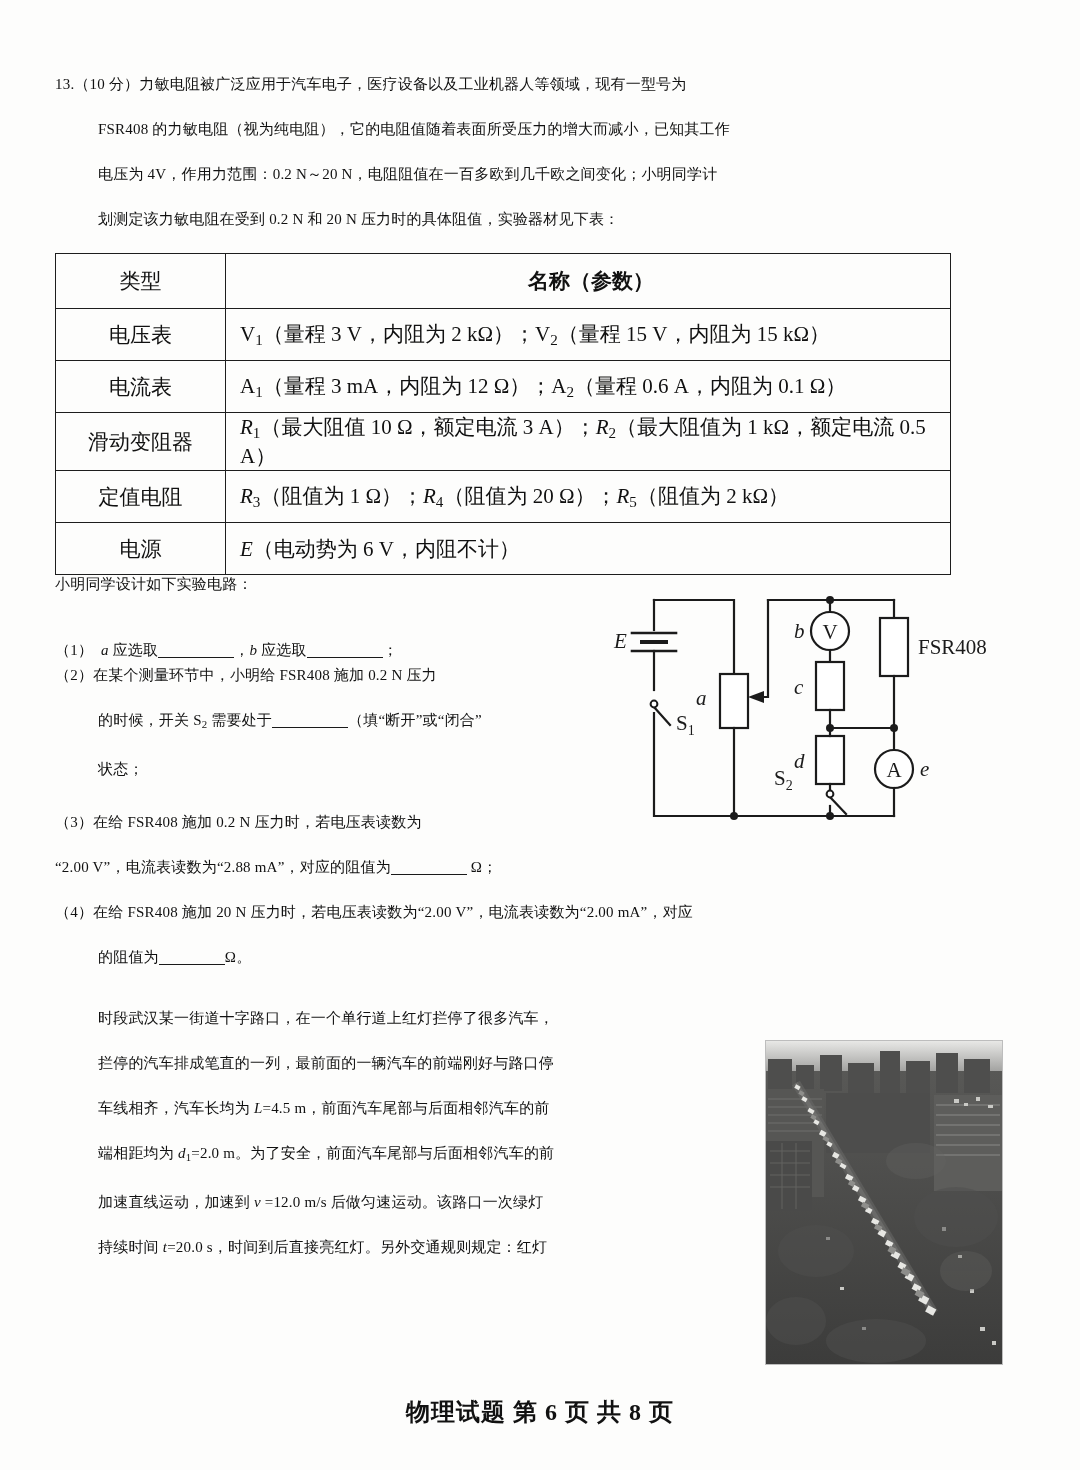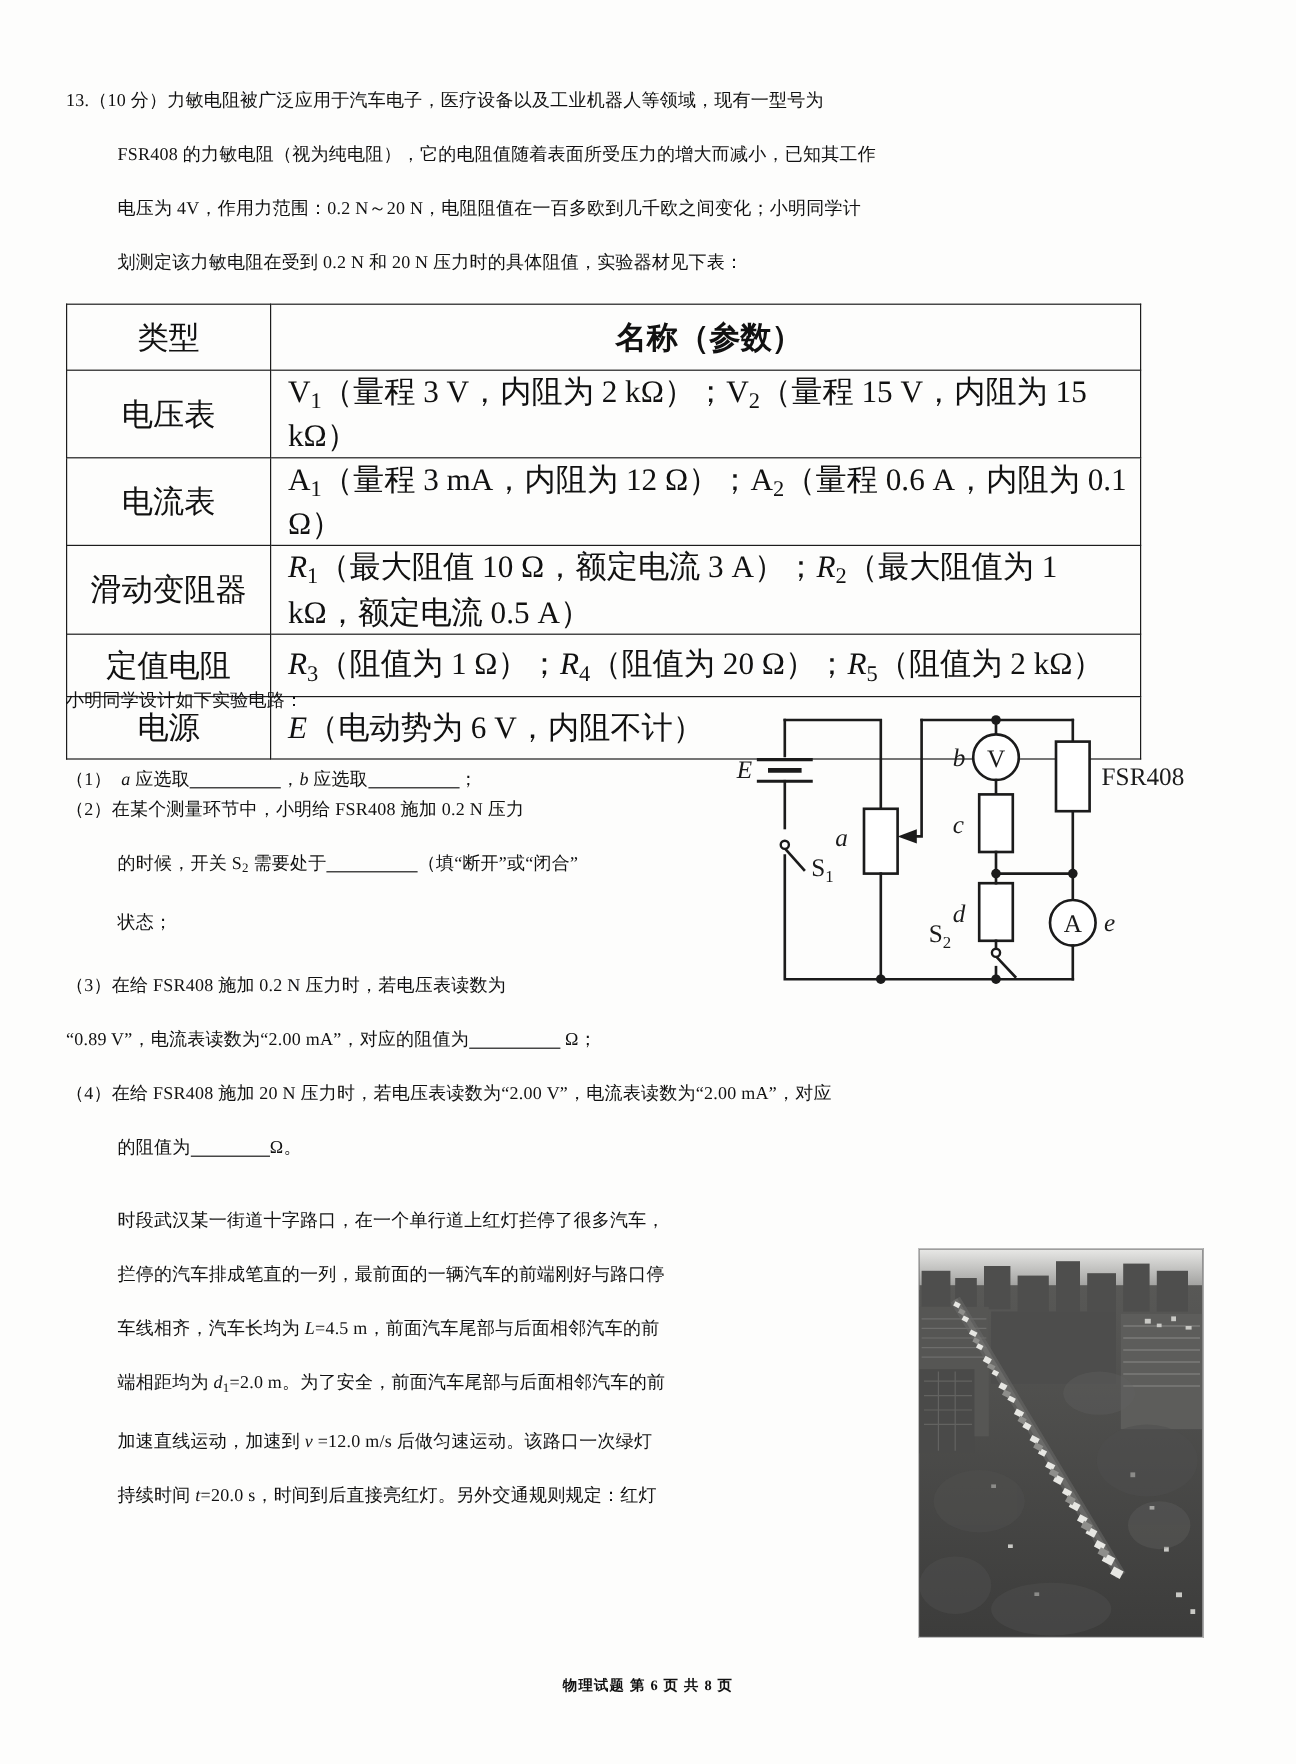--- a/index.html
+++ b/index.html
@@ -44,21 +44,21 @@
   .tbl {
     position: absolute;
     left: 55px;
     top: 253px;
     width: 896px;
     border-collapse: collapse;
     table-layout: fixed;
   }
   .tbl td {
     border: 1.7px solid #1d1d1d;
-    font-size: 26px;
+    font-size: 21px;
     padding: 0 8px;
     height: 51px;
     vertical-align: middle;
   }
   .tbl td.c1 { width: 153px; text-align: center; }
   .tbl td.c2 { text-align: left; padding-left: 14px; }
   .tbl tr.head td.c2 { text-align: center; font-weight: bold; }
   .tbl tr.head td { height: 54px; }
 
   
@@ -84,21 +84,21 @@
   }
   .photo svg { display: block; }
 
   
   .footer {
     position: absolute;
     left: 0;
     top: 1396px;
     width: 1080px;
     text-align: center;
-    font-size: 12px;
+    font-size: 24px;
     font-weight: bold;
     letter-spacing: 1px;
   }
 </style>
 </head>
 <body>
 
 <div class="page">
 
   <div class="q-block" style="left:55px; top:62px; width:970px;">
@@ -152,21 +152,21 @@
     <div class="line">（2）在某个测量环节中，小明给 FSR408 施加 0.2 N 压力</div>
     <div class="line indent">
       <span>的时候，开关 S<span class="sub">2</span> 需要处于</span><span class="blank b-long"></span><span>（填“断开”或“闭合”</span>
     </div>
     <div class="line indent">状态；</div>
   </div>
 
   <div class="q-block" style="left:55px; top:800px;">
     <div class="line">（3）在给 FSR408 施加 0.2 N 压力时，若电压表读数为</div>
     <div class="line indent" style="padding-left:0;">
-      <span>“0.89 V”，电流表读数为“2.00 mA”，对应的阻值为</span><span class="blank b-long"></span>&nbsp;<span>Ω；</span>
+      <span>“2.00 V”，电流表读数为“2.88 mA”，对应的阻值为</span><span class="blank b-long"></span>&nbsp;<span>Ω；</span>
     </div>
   </div>
 
   <div class="q-block" style="left:55px; top:890px;">
     <div class="line">（4）在给 FSR408 施加 20 N 压力时，若电压表读数为“2.00 V”，电流表读数为“2.00 mA”，对应</div>
     <div class="line indent">
       <span>的阻值为</span><span class="blank b-med"></span><span>Ω。</span>
     </div>
   </div>
 

